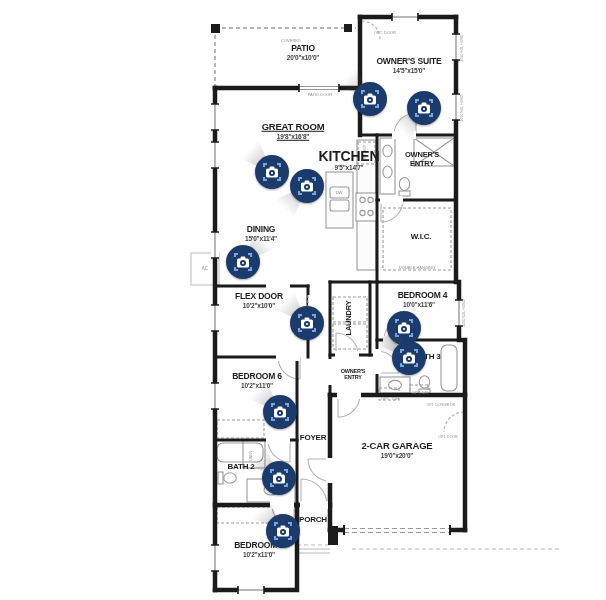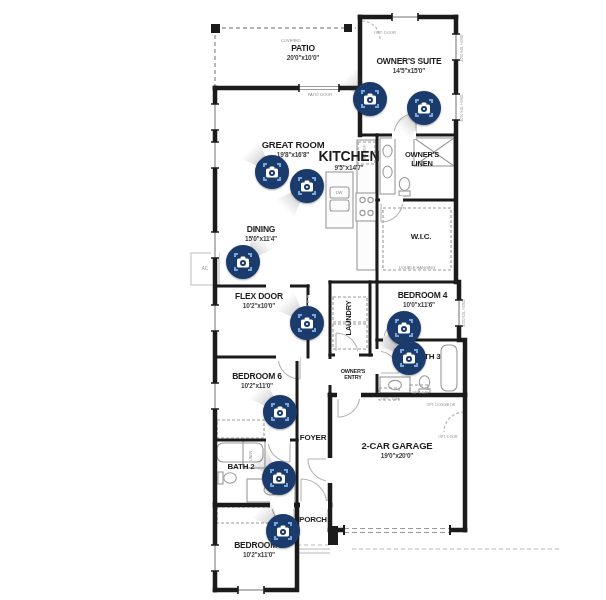--- a/index.html
+++ b/index.html
@@ -203,24 +203,24 @@
     <g fill="#1b1b1b">
       <rect x="211" y="24" width="9" height="9"></rect>
       <rect x="344" y="24" width="8" height="8"></rect>
       <rect x="328" y="526" width="10" height="19"></rect>
     </g>
   </svg>
 
   <div id="rooms-layer">
       <div class="room-label" style="left: 291px; top: 53px; transform: translate(-50%, -50%); margin-left: 12px;"><div class="nm" style="font-size: 8.5px;">PATIO</div><div class="dm">20'0"x10'0"</div></div>
       <div class="room-label" style="left: 409px; top: 66px; transform: translate(-50%, -50%);"><div class="nm" style="font-size: 8.5px;">OWNER'S SUITE</div><div class="dm">14'5"x15'0"</div></div>
-      <div class="room-label" style="left: 293px; top: 149px; transform: translate(-50%, -50%);"><div class="nm" style="font-size: 9.5px;">GREAT ROOM</div><div class="dm">19'8"x16'8"</div></div>
+      <div class="room-label" style="left: 293px; top: 131px; transform: translate(-50%, -50%); text-decoration: underline;"><div class="nm" style="font-size: 9.5px;">GREAT ROOM</div><div class="dm">19'8"x16'8"</div></div>
       <div class="room-label" style="left: 349px; top: 160px; transform: translate(-50%, -50%);"><div class="nm" style="font-size: 14px;">KITCHEN</div><div class="dm">9'5"x14'7"</div></div>
       <div class="room-label" style="left: 422px; top: 160px; transform: translate(-50%, -50%);"><div class="nm" style="font-size: 7.5px;">OWNER'S
-LINEN</div></div>
+ENTRY</div></div>
       <div class="room-label" style="left: 421px; top: 237px; transform: translate(-50%, -50%); text-align: center;"><div class="nm" style="font-size: 8px;">W.I.C.</div></div>
       <div class="room-label" style="left: 261px; top: 234px; transform: translate(-50%, -50%);"><div class="nm" style="font-size: 8.5px;">DINING</div><div class="dm">15'0"x11'4"</div></div>
       <div class="room-label" style="left: 259px; top: 301px; transform: translate(-50%, -50%);"><div class="nm" style="font-size: 8.5px;">FLEX DOOR</div><div class="dm">10'2"x10'0"</div></div>
       <div class="room-label" style="left: 349px; top: 318px; transform: translate(-50%, -50%) rotate(-90deg);"><div class="nm" style="font-size: 7.5px;">LAUNDRY</div></div>
       <div class="room-label" style="left: 419px; top: 300px; transform: translate(-50%, -50%);"><div class="nm" style="font-size: 8.5px; margin-left: 7px;">BEDROOM 4</div><div class="dm">10'0"x11'6"</div></div>
       <div class="room-label" style="left: 427px; top: 357px; transform: translate(-50%, -50%);"><div class="nm" style="font-size: 8px;">BATH 3</div></div>
       <div class="room-label" style="left: 353px; top: 374px; transform: translate(-50%, -50%);"><div class="nm" style="font-size: 5.5px;">OWNER'S
 ENTRY</div></div>
       <div class="room-label" style="left: 257px; top: 381px; transform: translate(-50%, -50%);"><div class="nm" style="font-size: 8.5px;">BEDROOM 6</div><div class="dm">10'2"x11'0"</div></div>
       <div class="room-label" style="left: 313px; top: 438px; transform: translate(-50%, -50%);"><div class="nm" style="font-size: 8px; text-align: center;">FOYER</div></div>

